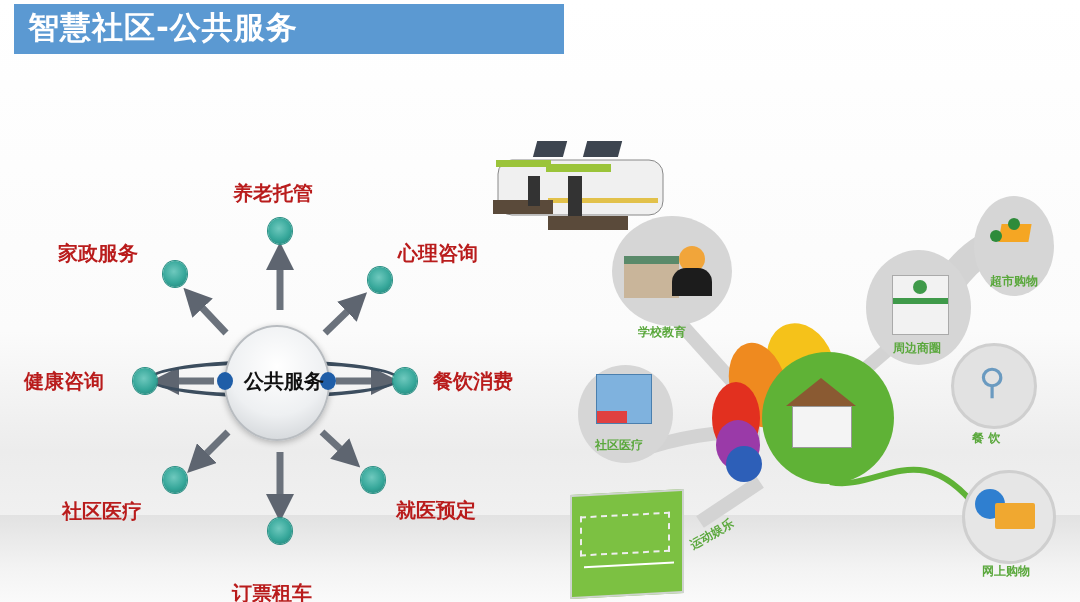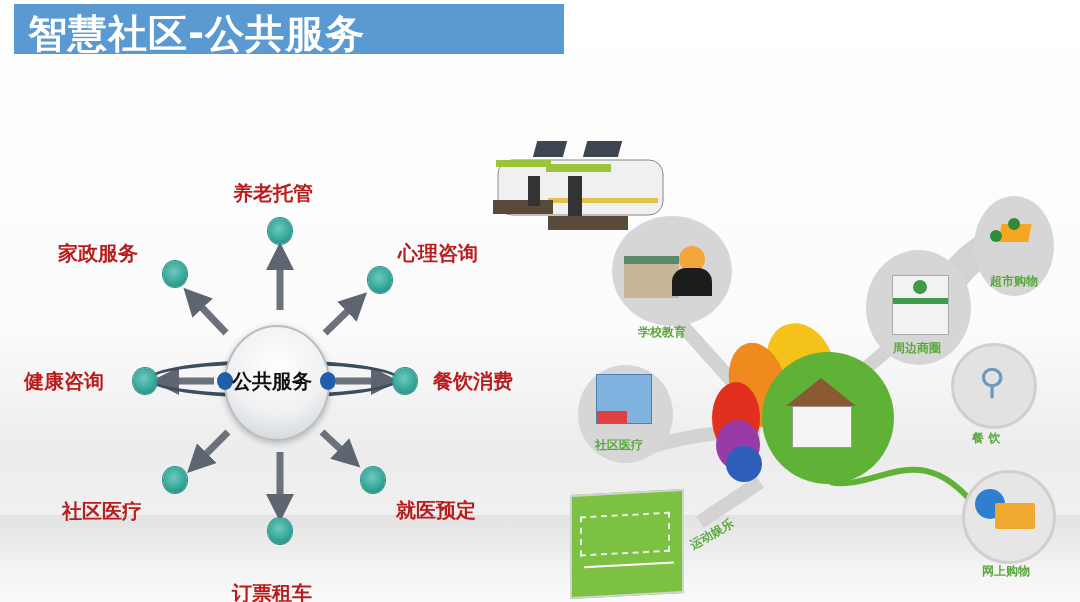--- a/index.html
+++ b/index.html
@@ -2,30 +2,30 @@
 <html><head>
 <meta charset="utf-8">
 <style>
   html,body{margin:0;padding:0;}
   body{width:1080px;height:602px;overflow:hidden;position:relative;
     font-family:"DejaVu Sans","Liberation Sans",sans-serif;
     background:linear-gradient(180deg,#ffffff 0%,#fbfbfb 55%,#ececec 75%,#f6f6f6 100%);}
   .floor{position:absolute;left:0;top:515px;width:1080px;height:87px;
     background:linear-gradient(180deg,#e2e2e2 0%,#f3f3f3 60%,#fafafa 100%);}
   .title-bar{position:absolute;left:14px;top:4px;width:550px;height:50px;background:#5b99d2;}
-  .title-text{position:absolute;left:28px;top:7px;font-size:39px;font-weight:bold;color:#fff;letter-spacing:1px;white-space:nowrap;}
+  .title-text{position:absolute;left:28px;top:7px;font-size:31px;font-weight:bold;color:#fff;letter-spacing:1px;white-space:nowrap;}
   .desc{position:absolute;left:26px;top:73px;width:1000px;font-size:18px;font-weight:bold;color:#111;line-height:36px;}
   .label{position:absolute;font-size:20px;font-weight:bold;color:#b91c1c;white-space:nowrap;}
   .node{position:absolute;width:24px;height:26px;border-radius:50%;
     background:radial-gradient(circle at 45% 40%,#6fc9be 0%,#36a79a 55%,#1e7d73 100%);
     box-shadow:0 0 0 1px #2b8f84;}
   .hub{position:absolute;left:224px;top:325px;width:102px;height:112px;border-radius:50%;
     background:radial-gradient(circle at 50% 35%,#ffffff 0%,#eef0f2 55%,#c8ccd0 100%);
     border:2px solid #b8bcc0;box-shadow:0 2px 6px rgba(0,0,0,.25);}
-  .hub-text{position:absolute;left:232px;top:368px;font-size:20px;font-weight:bold;color:#111;white-space:nowrap;}
+  .hub-text{position:absolute;left:232px;top:368px;font-size:20px;font-weight:bold;color:#111;white-space:nowrap;padding-left:12px;}
   .ring{position:absolute;left:148px;top:360px;width:252px;height:38px;border-radius:50%;
     border:4px solid #3c4d5e;box-sizing:border-box;}
   .bubble-label{position:absolute;font-size:12px;font-weight:bold;color:#5aa83c;white-space:nowrap;}
   .gray-blob{position:absolute;background:#d6d6d6;border-radius:50%;}
 </style>
 </head>
 <body>
 
 <div class="floor"></div>
 

